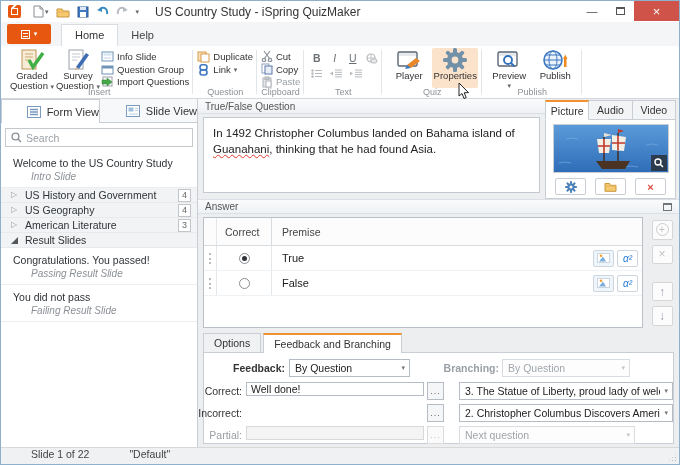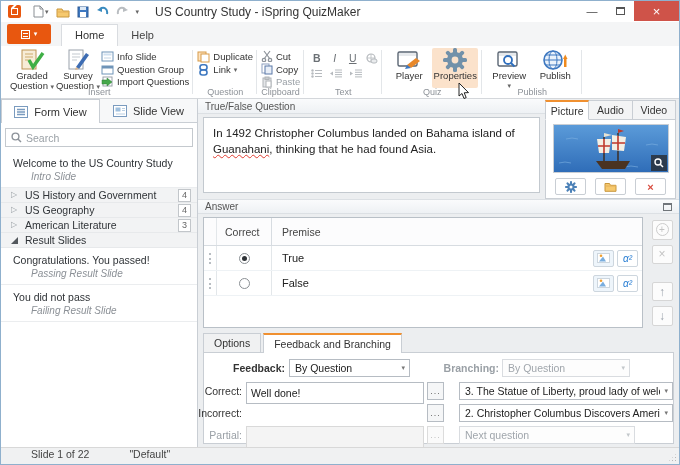--- a/index.html
+++ b/index.html
@@ -43,21 +43,21 @@
   .trow { display:flex; gap:7px; align-items:center; padding-left:3px; }
   .tbtn { font-size:10.5px; color:#6b7075; width:11px; text-align:center; }
   .tbtn.b { font-weight:bold; } .tbtn.i { font-style:italic; } .tbtn.u { text-decoration:underline; }
   .caret-sm { font-size:7px; color:#666; }
   .cursor-arrow { position:absolute; left:26px; bottom:-12px; z-index:5; }
 
   
   .main { position:absolute; top:98px; left:0; right:0; bottom:17px; display:flex; background:#e9ebee; }
   .sidebar { width:197px; background:#fff; border-right:1px solid #c9ced4; display:flex; flex-direction:column; }
   .side-tabs { display:flex; height:24px; background:#fff; }
-  .side-tab { flex:1; display:flex; align-items:center; justify-content:center; gap:6px; font-size:11px; color:#333; background:#f7f8f9; border-bottom:1px solid #c9ced4; }
+  .side-tab { flex:1; display:flex; align-items:center; justify-content:flex-end; gap:6px; font-size:11px; color:#333; background:#f7f8f9; border-bottom:1px solid #c9ced4; }
   .side-tab.active { background:#fff; border:1px solid #c9ced4; border-bottom:none; }
   .searchbox { margin:5px 4px 4px; height:19px; border:1px solid #c4c9ce; display:flex; align-items:center; padding:0 5px; gap:4px; background:#fff; }
   .searchbox input { border:none; outline:none; flex:1; font-size:10.5px; color:#555; background:transparent; }
   .searchbox input::placeholder { color:#9aa0a6; }
   .slide-item { padding:6px 8px 5px 12px; border-bottom:1px solid #ebedef; }
   .slide-item .t { font-size:10.5px; color:#2f3337; margin-bottom:2px; }
   .slide-item .s { font-size:10px; font-style:italic; color:#8b9096; padding-left:18px; }
   .group-row { height:15px; display:flex; align-items:center; background:#f2f3f4; border-bottom:1px solid #e7e9eb; padding:0 6px 0 10px; gap:6px; font-size:10.5px; color:#2f3337; }
   .tri-c { color:#9aa0a6; font-size:8px; width:8px; line-height:8px; }
   .tri-e { width:0; height:0; border-left:7px solid transparent; border-bottom:7px solid #53585d; margin-right:1px; }
@@ -107,21 +107,21 @@
   .sbtn.arrow { color:#9aa2ab; }
   .sp14 { height:14px; }
 
   .btabs { display:flex; padding-left:5px; height:19px; margin-top:2px; position:relative; z-index:2; }
   .btab { padding:3px 10px 0; background:#f0f1f2; border:1px solid #c9ced4; border-bottom:none; color:#333; font-size:10.5px; margin-right:2px; }
   .btab.active { background:#fff; border-top:2px solid #f09030; margin-bottom:-1px; }
   .bpanel { height:92px; margin:0 5px 3px; background:#fff; border:1px solid #c9ced4; position:relative; font-size:10.5px; }
   .plabel { position:absolute; height:18px; display:flex; align-items:center; justify-content:flex-end; color:#333; }
   .plabel.bold { font-weight:bold; }
   .plabel.dis { color:#9aa0a6; }
-  .pinput { position:absolute; height:22px; border:1px solid #b6bcc3; background:#fff; font-size:10.5px; color:#222; padding:0 4px; font-family:"Liberation Sans",sans-serif; }
+  .pinput { position:absolute; height:14px; border:1px solid #b6bcc3; background:#fff; font-size:10.5px; color:#222; padding:0 4px; font-family:"Liberation Sans",sans-serif; }
   .pinput:disabled { background:#f4f4f4; border-color:#d9d9d9; }
   .pbrowse { position:absolute; height:18px; width:17px; border:1px solid #b6bcc3; background:#f5f6f7; color:#666; display:flex; align-items:center; justify-content:center; font-size:9px; letter-spacing:1px; }
   .pbrowse.dis { border-color:#dcdcdc; color:#c0c0c0; background:#fafafa; }
   .pdd { position:absolute; height:18px; border:1px solid #b6bcc3; background:#fff; display:flex; align-items:center; padding:0 4px 0 5px; color:#222; }
   .pdd .txt { flex:1; white-space:nowrap; overflow:hidden; }
   .pdd .dc { font-size:7px; color:#777; margin-left:4px; }
   .pdd.dis { border-color:#d9dce0; color:#a0a6ac; background:#fdfdfd; }
   .pdd.dis .dc { color:#c3c7cb; }
 
   .statusbar { position:absolute; left:0; right:0; bottom:0; height:17px; background:#f0f1f2; border-top:1px solid #d8d8d8; display:flex; font-size:10.5px; color:#444; padding-left:30px; gap:40px; }

